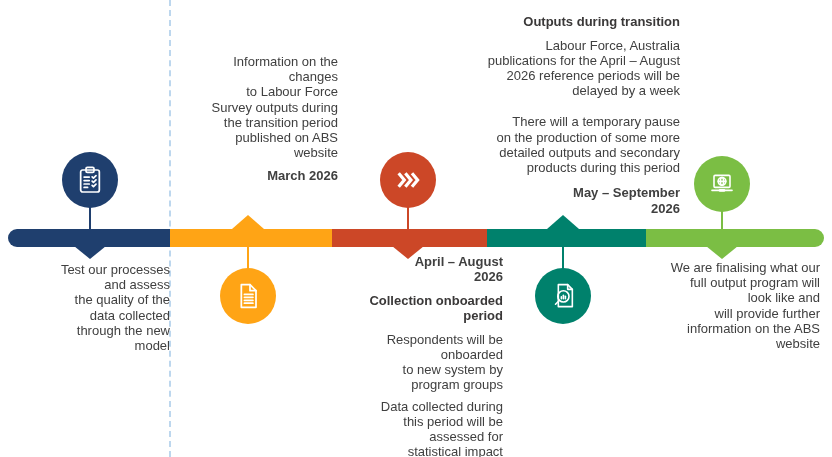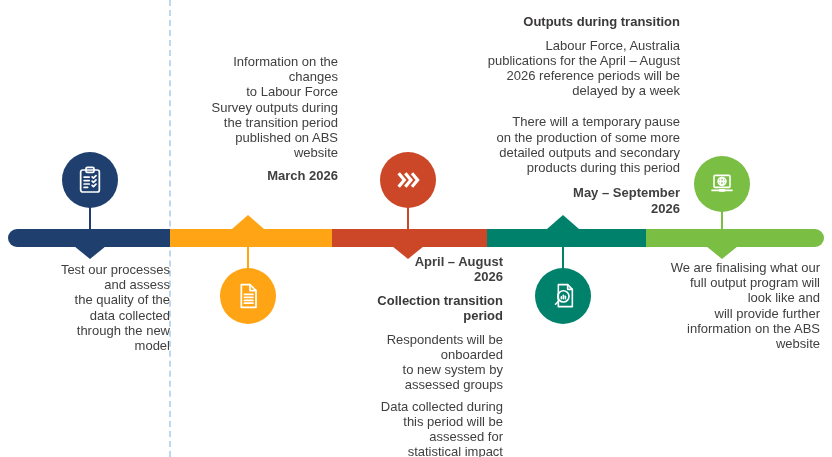--- a/index.html
+++ b/index.html
@@ -160,26 +160,26 @@
 Survey outputs during
 the transition period
 published on ABS
 website</div>
     <div class="date mt8">March 2026</div>
   </div>
 
   <div class="tblock" style="left:313px;top:254px;width:190px">
     <div class="date">April – August
 2026</div>
-    <div class="title mt8">Collection transition
+    <div class="title mt8">Collection onboarded
 period</div>
     <div class="body mt8">Respondents will be
 onboarded
 to new system by
-assessed groups</div>
+program groups</div>
     <div class="body mt6">Data collected during
 this period will be
 assessed for
 statistical impact</div>
   </div>
 
   <div class="tblock" style="left:450px;top:14px;width:230px">
     <div class="title">Outputs during transition</div>
     <div class="body mt8">Labour Force, Australia
 publications for the April – August

